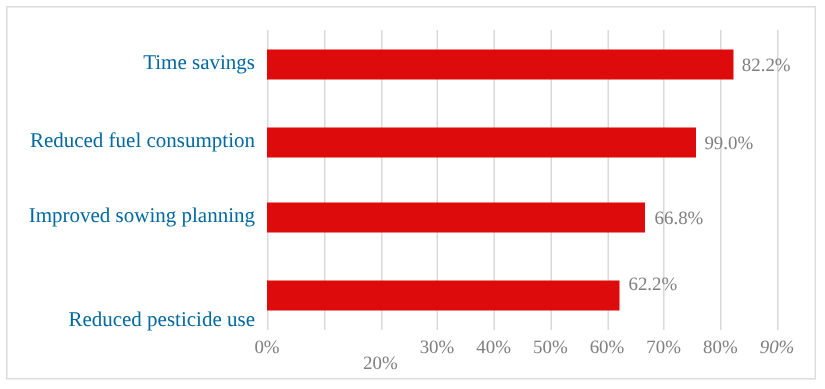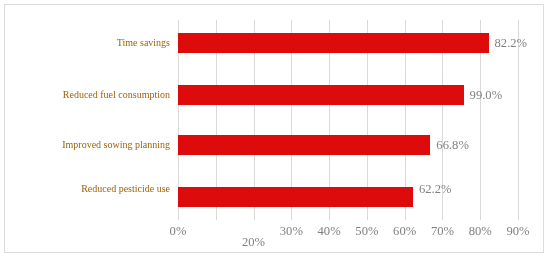--- a/index.html
+++ b/index.html
@@ -46,22 +46,22 @@
     background: #d9d9d9;
   }
   .bar-rect {
     position: absolute;
     height: 20px;
     background: #dd0b0b;
   }
   .cat-label {
     position: absolute;
     text-align: right;
-    color: #a16207;
-    font-size: 10px;
+    color: #0369a1;
+    font-size: 14px;
     line-height: 20px;
     white-space: nowrap;
   }
   .value-label {
     position: absolute;
     color: #808080;
     font-size: 12.6px;
     line-height: 20px;
     white-space: nowrap;
     text-align: right;
@@ -102,27 +102,27 @@
       <div class="tick-mark" style="left: 399.667px; top: 209px; height: 6px;"></div>
       <div class="tick-label" style="left: 374.667px; top: 219px; width: 50px;">60%</div>
       <div class="gridline" style="left: 437.444px; top: 15px; height: 194px;"></div>
       <div class="tick-mark" style="left: 437.444px; top: 209px; height: 6px;"></div>
       <div class="tick-label" style="left: 412.444px; top: 219px; width: 50px;">70%</div>
       <div class="gridline" style="left: 475.222px; top: 15px; height: 194px;"></div>
       <div class="tick-mark" style="left: 475.222px; top: 209px; height: 6px;"></div>
       <div class="tick-label" style="left: 450.222px; top: 219px; width: 50px;">80%</div>
       <div class="gridline" style="left: 513px; top: 15px; height: 194px;"></div>
       <div class="tick-mark" style="left: 513px; top: 209px; height: 6px;"></div>
-      <div class="tick-label" style="left: 488px; top: 219px; width: 50px;">90%</div>
+      <div class="tick-label" style="left: 488px; top: 219px; width: 50px; font-style: italic;">90%</div>
       <div class="cat-label" style="left: 0px; top: 28px; width: 165px; height: 20px;">Time savings</div>
       <div class="bar-rect" style="left: 173px; top: 28px; width: 310.533px; background: rgb(221, 11, 11);"></div>
       <div class="value-label" style="left: 489.533px; top: 28px; height: 20px;">82.2%</div>
       <div class="cat-label" style="left: 0px; top: 80px; width: 165px; height: 20px;">Reduced fuel consumption</div>
       <div class="bar-rect" style="left: 173px; top: 80px; width: 285.6px; background: rgb(221, 11, 11);"></div>
       <div class="value-label" style="left: 464.6px; top: 80px; height: 20px;">99.0%</div>
       <div class="cat-label" style="left: 0px; top: 130px; width: 165px; height: 20px;">Improved sowing planning</div>
       <div class="bar-rect" style="left: 173px; top: 130px; width: 252.356px; background: rgb(221, 11, 11);"></div>
       <div class="value-label" style="left: 431.356px; top: 130px; height: 20px;">66.8%</div>
-      <div class="cat-label" style="left: 0px; top: 174px; width: 165px; height: 20px;">Reduced pesticide use</div>
+      <div class="cat-label" style="left: 0px; top: 199px; width: 165px; height: 20px;">Reduced pesticide use</div>
       <div class="bar-rect" style="left: 173px; top: 182px; width: 234.978px; background: rgb(221, 11, 11);"></div>
       <div class="value-label" style="left: 413.978px; top: 174px; height: 20px;">62.2%</div>
     </div>
 </div>
 
 </body></html>

